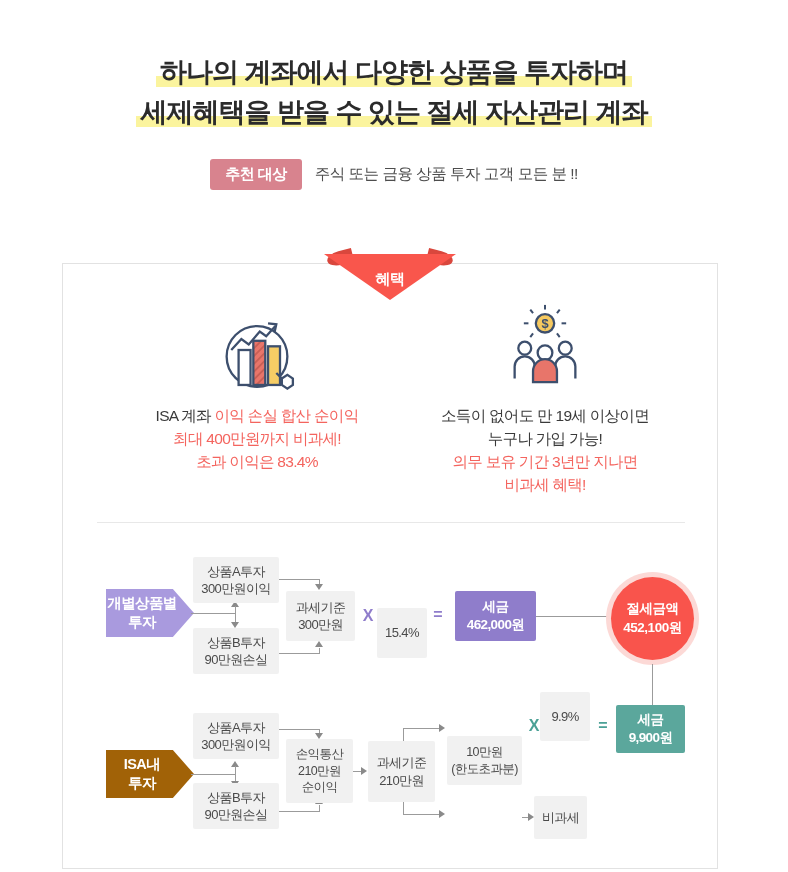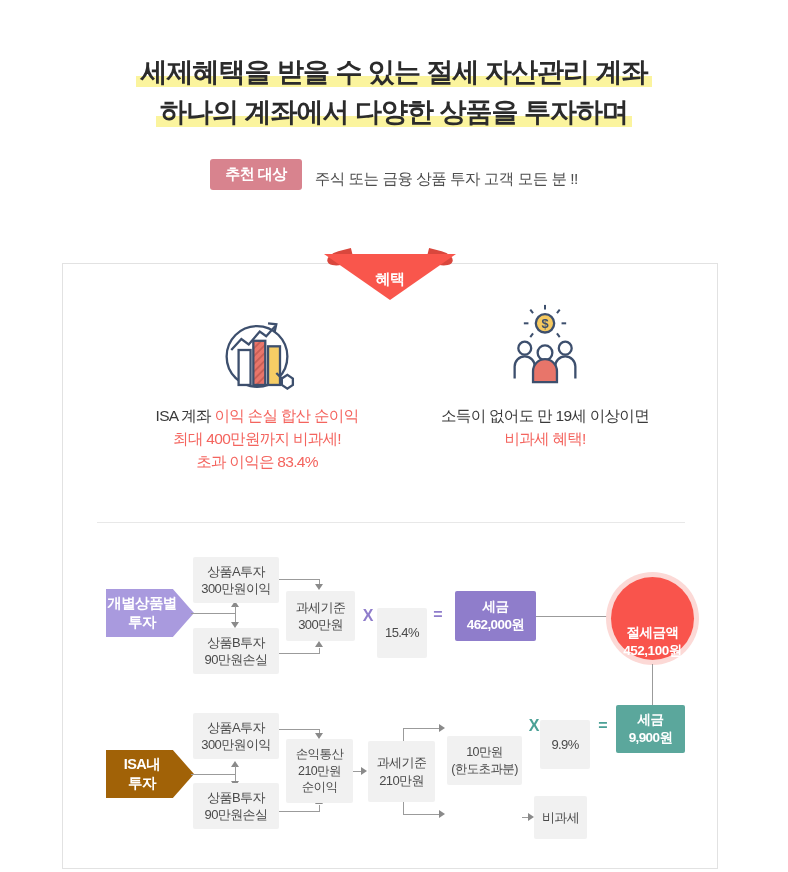--- a/index.html
+++ b/index.html
@@ -5,21 +5,21 @@
   * { margin:0; padding:0; box-sizing:border-box; }
   html,body { background:#ffffff; }
   body { font-family:"Liberation Sans","DejaVu Sans",sans-serif; }
   .page { position:relative; width:788px; height:872px; background:#ffffff; overflow:hidden; }
 
   
   .title { margin-top:52px; text-align:center; font-size:27px; font-weight:bold; color:#2b2b2b; line-height:40px; letter-spacing:-1px; }
   .hl { background:linear-gradient(to top, #fbf49e 36%, transparent 36%); padding:0 4px; }
 
   
-  .recommend-row { margin-top:27px; display:flex; justify-content:center; align-items:flex-end; gap:13px; }
+  .recommend-row { margin-top:27px; display:flex; justify-content:center; align-items:center; gap:13px; }
   .badge { background:#d8838e; color:#fff; font-size:15px; font-weight:bold; padding:6px 15px; border-radius:3px; letter-spacing:-0.5px; }
   .recommend-text { font-size:15.5px; color:#4d4d4d; letter-spacing:-0.5px; }
 
   
   .card { position:absolute; left:62px; top:263px; width:656px; height:606px; background:#fff; border:1px solid #e2e2e2; }
 
   
   .ribbon { position:absolute; top:-10px; left:50%; transform:translateX(-50%); width:132px; height:46px; z-index:3; }
   .ribbon-fold { position:absolute; top:-3px; width:26px; height:14px; background:#d9473d; z-index:1; }
   .ribbon-fold-left { left:3px; transform:rotate(-14deg); border-radius:60% 0 0 60%; }
@@ -50,30 +50,30 @@
   .ah { position:absolute; width:0; height:0; }
   .ah-right { border-top:4px solid transparent; border-bottom:4px solid transparent; border-left:6px solid #8a8a8a; }
   .ah-down  { border-left:4px solid transparent; border-right:4px solid transparent; border-top:6px solid #8a8a8a; }
   .ah-up    { border-left:4px solid transparent; border-right:4px solid transparent; border-bottom:6px solid #8a8a8a; }
   .dbl { position:absolute; width:9px; }
   .dbl .vline { left:4px; top:5px; bottom:5px; height:auto; }
   .dbl .ah-up { left:0; top:0; }
   .dbl .ah-down { left:0; bottom:0; }
 
   .circle-outer { position:absolute; left:543px; top:308px; width:93px; height:93px; border-radius:50%; background:#fcd9d6; display:flex; align-items:center; justify-content:center; }
-  .circle-inner { width:83px; height:83px; border-radius:50%; background:#f9544c; color:#fff; font-weight:bold; font-size:13.5px; line-height:1.35; display:flex; flex-direction:column; align-items:center; justify-content:flex-end; text-align:center; letter-spacing:-0.5px; }
+  .circle-inner { width:83px; height:83px; border-radius:50%; background:#f9544c; color:#fff; font-weight:bold; font-size:13.5px; line-height:1.35; display:flex; flex-direction:column; align-items:center; justify-content:center; text-align:center; letter-spacing:-0.5px; }
 </style>
 </head>
 <body>
 
 <div class="page">
 
   <div class="title">
+    <div><span class="hl">하나의 계좌에서 다양한 상품을 투자하며</span></div>
     <div><span class="hl">세제혜택을 받을 수 있는 절세 자산관리 계좌</span></div>
-    <div><span class="hl">하나의 계좌에서 다양한 상품을 투자하며</span></div>
   </div>
 
   <div class="recommend-row">
     <span class="badge">추천 대상</span>
     <span class="recommend-text">주식 또는 금융 상품 투자 고객 모든 분 !!</span>
   </div>
 
   <div class="card">
 
     <div class="ribbon">
@@ -123,20 +123,22 @@
         <text x="50" y="26" text-anchor="middle" font-size="14" font-weight="bold" fill="#3d4f6d">$</text>
         <circle cx="28" cy="48" r="7" fill="#ffffff" stroke="#3d4f6d" stroke-width="2.5"></circle>
         <path d="M17,81 v-13 a11,11 0 0 1 22,0 v13" fill="#ffffff" stroke="#3d4f6d" stroke-width="2.5"></path>
         <circle cx="72" cy="48" r="7" fill="#ffffff" stroke="#3d4f6d" stroke-width="2.5"></circle>
         <path d="M61,81 v-13 a11,11 0 0 1 22,0 v13" fill="#ffffff" stroke="#3d4f6d" stroke-width="2.5"></path>
         <circle cx="50" cy="53" r="8" fill="#ffffff" stroke="#3d4f6d" stroke-width="2.5"></circle>
         <path d="M37,85 v-12 a13,13 0 0 1 26,0 v12 z" fill="#e8756a" stroke="#3d4f6d" stroke-width="2.5"></path>
       </svg>
       <div class="benefit-text">
         <div>소득이 없어도 만 19세 이상이면</div>
+        <div>누구나 가입 가능!</div>
+        <div class="red">의무 보유 기간 3년만 지나면</div>
         <div class="red">비과세 혜택!</div>
       </div>
     </div>
 
     <div class="divider"></div>
 
     <div class="label-arrow la-purple" style="left:43px; top:325px; width:88px; height:48px;">
       <span>개별상품별</span>
       <span>투자</span>
     </div>
@@ -220,21 +222,21 @@
     </div>
 
     <div class="vline" style="left:340px; top:464px; height:13px;"></div>
     <div class="hline" style="left:340px; top:464px; width:38px;"></div>
     <div class="ah ah-right" style="left:376px; top:460px;"></div>
     <div class="gbox" style="left:384px; top:440px; width:75px; height:49px; font-size:12.5px;margin-top:32px;">
       <span>10만원</span>
         <span>(한도초과분)</span>
     </div>
     <div class="op op-teal" style="left:462px; top:453px;">X</div>
-    <div class="gbox" style="left:477px; top:456px; width:50px; height:49px;">
+    <div class="gbox" style="left:477px; top:428px; width:50px; height:49px;">
       <span>9.9%</span>
     </div>
     <div class="op op-teal" style="left:531px; top:453px;">=</div>
     <div class="gbox tealbox" style="left:553px; top:441px; width:69px; height:48px;">
       <span>세금</span>
         <span>9,900원</span>
     </div>
 
     <div class="vline" style="left:340px; top:538px; height:13px;"></div>
     <div class="hline" style="left:340px; top:550px; width:38px;"></div>

